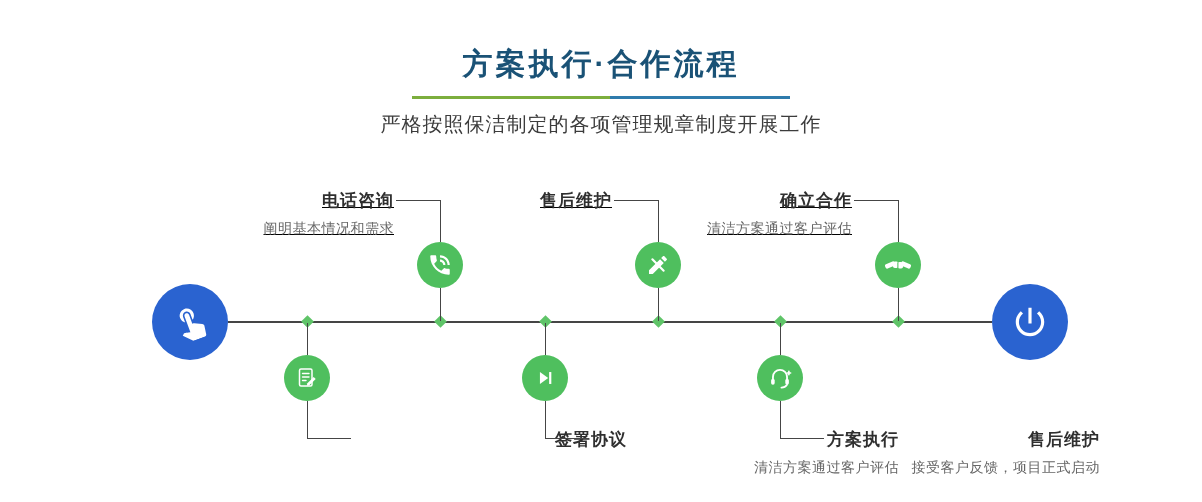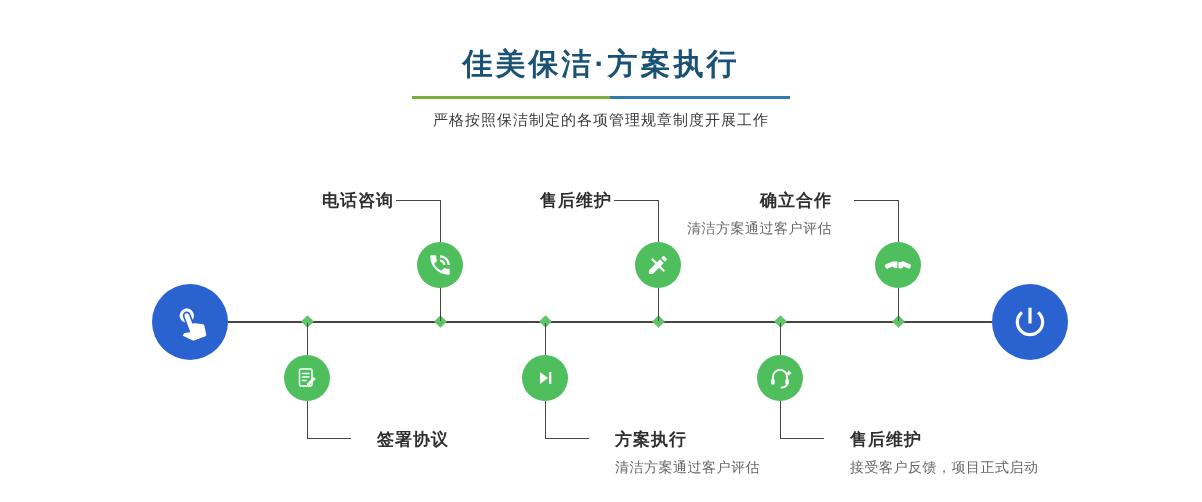--- a/index.html
+++ b/index.html
@@ -7,43 +7,43 @@
   body { font-family:"Liberation Sans","DejaVu Sans",sans-serif; }
   .canvas { position:relative; width:1202px; height:502px; background:#ffffff; overflow:hidden; }
 
   .title { position:absolute; top:44px; left:0; width:100%; text-align:center;
            font-size:30px; font-weight:700; color:#1a5276; letter-spacing:3px; }
   .divider { position:absolute; top:96px; left:50%; transform:translateX(-50%);
              width:378px; height:3px; display:flex; }
   .divider .seg-green { flex:1.1; background:#7cae3d; }
   .divider .seg-blue  { flex:1;   background:#2f7bac; }
   .subtitle { position:absolute; top:111px; left:0; width:100%; text-align:center;
-              font-size:15px; color:#3c3c3c; letter-spacing:1px; }
+              font-size:20px; color:#3c3c3c; letter-spacing:1px; }
 
   .main-line { position:absolute; top:321px; left:228px; width:764px; height:2px; background:#454545; }
   .vline { position:absolute; width:1px; background:#454545; }
   .hline { position:absolute; height:1px; background:#454545; }
 
   .big-circle { position:absolute; width:76px; height:76px; border-radius:50%;
                 background:#2a63d0; display:flex; align-items:center; justify-content:center; }
   .small-circle { position:absolute; width:46px; height:46px; border-radius:50%;
                   background:#4fbf5e; display:flex; align-items:center; justify-content:center; }
   .diamond { position:absolute; top:317px; width:9px; height:9px; background:#5fc468; transform:rotate(45deg); }
 
-  .step-text-top { position:absolute; top:189px; width:220px; text-align:right; }
-  .step-text-bottom { position:absolute; top:428px; width:270px; text-align:left;margin-left:20px; }
+  .step-text-top { position:absolute; top:189px; width:220px; text-align:right;text-decoration:underline; }
+  .step-text-bottom { position:absolute; top:428px; width:270px; text-align:right; }
   .step-label { font-size:17px; font-weight:700; color:#2f2f2f; letter-spacing:1px; }
   .step-desc { font-size:14px; color:#666666; margin-top:8px; letter-spacing:0.5px; }
 </style>
 </head>
 <body>
 
 <div class="canvas">
 
-  <div class="title">佳美保洁·方案执行</div>
+  <div class="title">方案执行·合作流程</div>
   <div class="divider">
     <span class="seg-green"></span>
     <span class="seg-blue"></span>
   </div>
   <div class="subtitle">严格按照保洁制定的各项管理规章制度开展工作</div>
 
   <div class="main-line"></div>
 
   <div class="big-circle" style="left:152px;top:284px">
     <svg width="38" height="38" viewBox="0 0 24 24" style="transform:rotate(-20deg)">
@@ -68,20 +68,21 @@
     <div class="hline" style="left:396px;top:200px;width:44px"></div>
     <div class="vline" style="left:440px;top:200px;height:42px"></div>
     <div class="vline" style="left:440px;top:288px;height:33px"></div>
     <div class="small-circle" style="left:417px;top:242px">
       <svg width="26" height="26" viewBox="0 0 24 24">
         <path fill="#fff" d="M20 15.5c-1.25 0-2.45-.2-3.57-.57-.35-.11-.74-.03-1.02.24l-2.2 2.2c-2.83-1.44-5.15-3.75-6.59-6.59l2.2-2.21c.28-.26.36-.65.25-1C8.7 6.45 8.5 5.25 8.5 4c0-.55-.45-1-1-1H4c-.55 0-1 .45-1 1 0 9.39 7.61 17 17 17 .55 0 1-.45 1-1v-3.5c0-.55-.45-1-1-1zM19 12h2c0-4.97-4.03-9-9-9v2c3.87 0 7 3.13 7 7zm-4 0h2c0-2.76-2.24-5-5-5v2c1.66 0 3 1.34 3 3z"></path>
       </svg>
     </div>
     <div class="step-text-top" style="left:174px">
       <div class="step-label">电话咨询</div>
+      <div class="step-desc">阐明基本情况和需求</div>
     </div>
   </div>
 
   <div>
     <div class="hline" style="left:614px;top:200px;width:44px"></div>
     <div class="vline" style="left:658px;top:200px;height:42px"></div>
     <div class="vline" style="left:658px;top:288px;height:33px"></div>
     <div class="small-circle" style="left:635px;top:242px">
       <svg width="24" height="24" viewBox="0 0 24 24">
         <rect x="3" y="10.9" width="18" height="2.2" rx="1" fill="#fff" transform="rotate(45 12 12)"></rect>
@@ -101,21 +102,21 @@
       <svg width="28" height="28" viewBox="0 0 24 24">
         <g fill="#fff">
           <rect x="0.8" y="10" width="8.8" height="4" rx="1.4" transform="rotate(-22 5.2 12)"></rect>
           <rect x="14.4" y="10" width="8.8" height="4" rx="1.4" transform="rotate(22 18.8 12)"></rect>
           <rect x="7.6" y="9" width="4.8" height="5.6" rx="1.7"></rect>
           <rect x="11.6" y="9.4" width="4.8" height="5.6" rx="1.7"></rect>
         </g>
         <line x1="11.9" y1="9.6" x2="11.9" y2="14.8" stroke="#4fbf5e" stroke-width="0.9"></line>
       </svg>
     </div>
-    <div class="step-text-top" style="left:612px">
+    <div class="step-text-top" style="left:632px">
       <div class="step-label">确立合作</div>
       <div class="step-desc">清洁方案通过客户评估</div>
     </div>
   </div>
 
   <div>
     <div class="vline" style="left:307px;top:323px;height:32px"></div>
     <div class="vline" style="left:307px;top:401px;height:37px"></div>
     <div class="hline" style="left:307px;top:438px;width:44px"></div>
     <div class="small-circle" style="left:284px;top:355px">
@@ -133,21 +134,21 @@
   <div>
     <div class="vline" style="left:545px;top:323px;height:32px"></div>
     <div class="vline" style="left:545px;top:401px;height:37px"></div>
     <div class="hline" style="left:545px;top:438px;width:44px"></div>
     <div class="small-circle" style="left:522px;top:355px">
       <svg width="22" height="22" viewBox="0 0 24 24">
         <path fill="#fff" d="M6.5 5.5l9 6.5-9 6.5z"></path>
         <rect x="16.5" y="5.5" width="2.4" height="13" fill="#fff"></rect>
       </svg>
     </div>
-    <div class="step-text-bottom" style="left:595px">
+    <div class="step-text-bottom" style="left:629px">
       <div class="step-label">方案执行</div>
       <div class="step-desc">清洁方案通过客户评估</div>
     </div>
   </div>
 
   <div>
     <div class="vline" style="left:780px;top:323px;height:32px"></div>
     <div class="vline" style="left:780px;top:401px;height:37px"></div>
     <div class="hline" style="left:780px;top:438px;width:44px"></div>
     <div class="small-circle" style="left:757px;top:355px">

